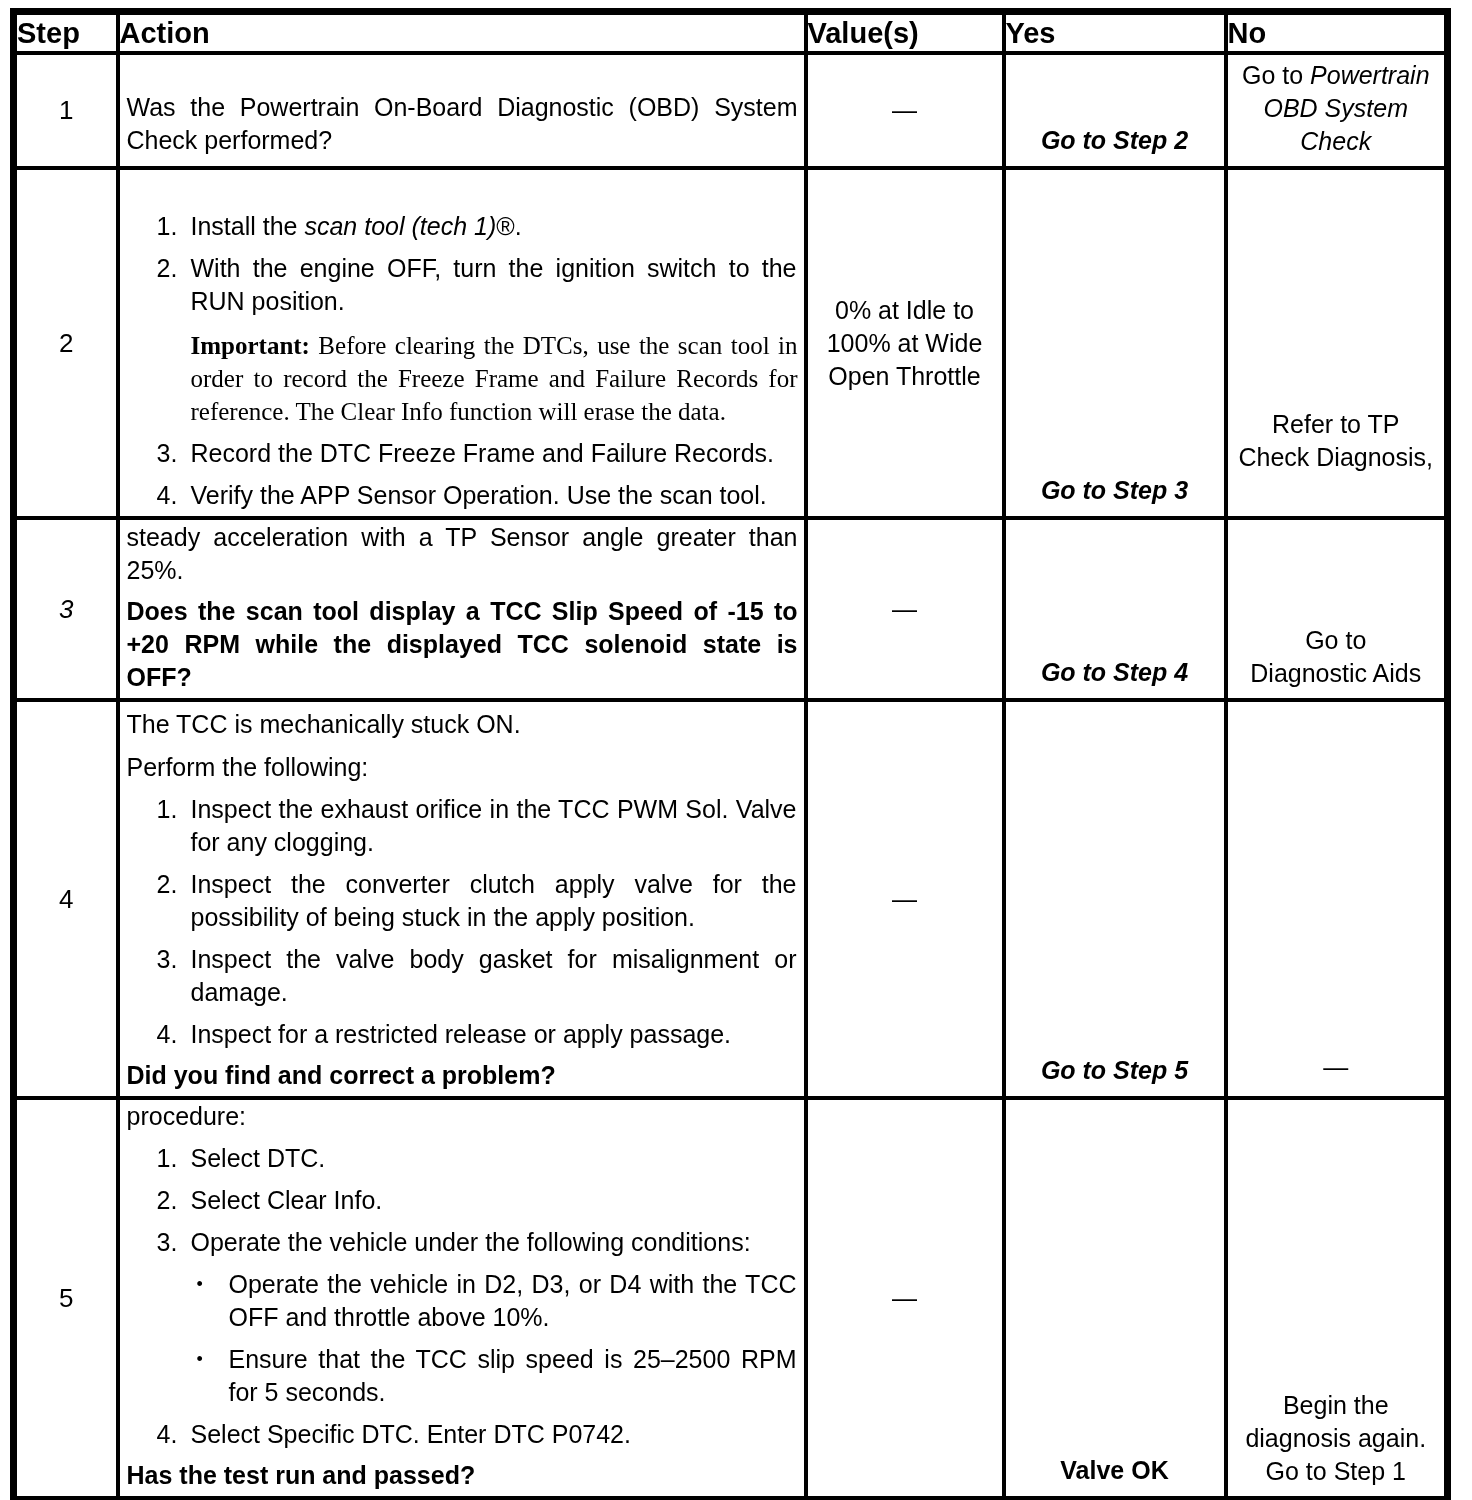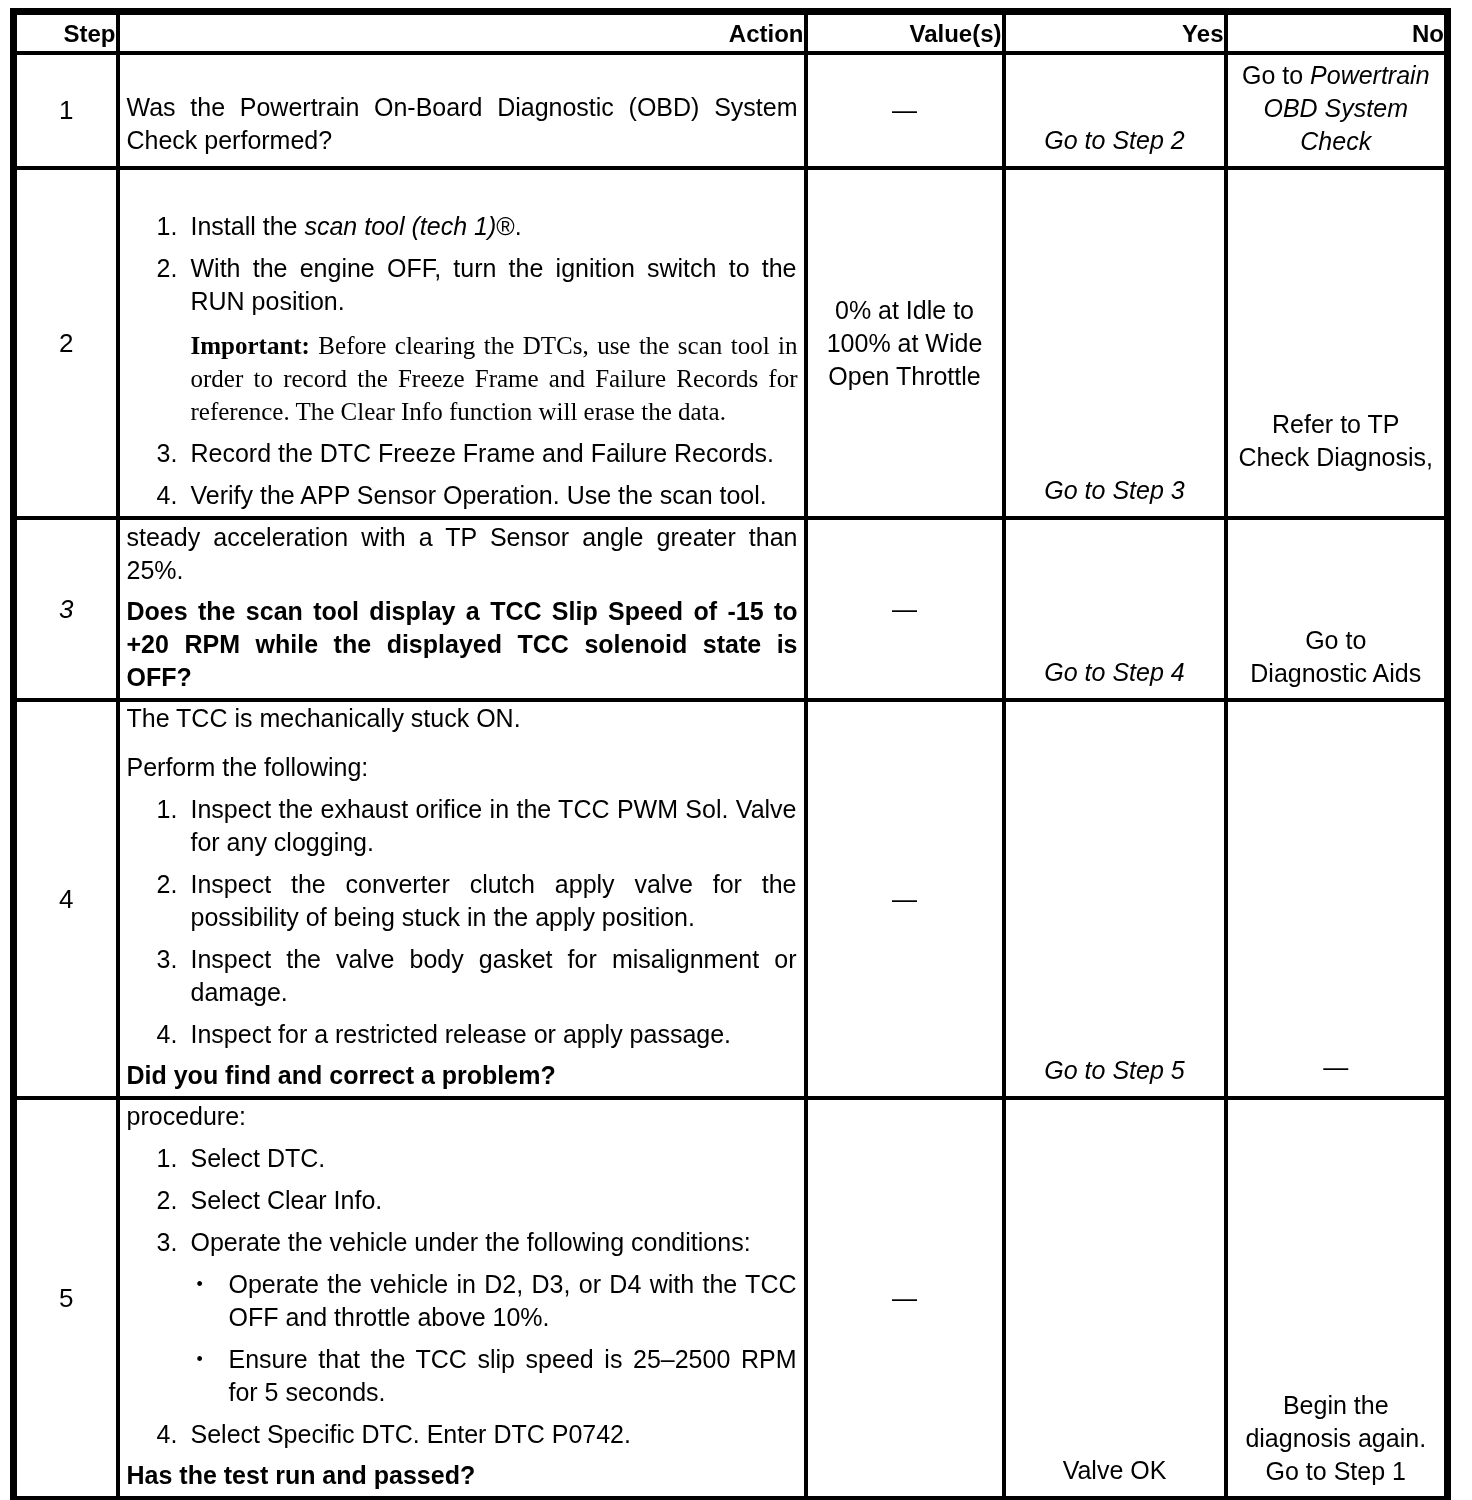--- a/index.html
+++ b/index.html
@@ -25,23 +25,23 @@
 
   th,td{
     border:4px solid #000;
     padding:0;
     overflow:hidden;
     vertical-align:top;
     font-size:25px;
     line-height:33px;
   }
   th{
-    font-size:24px;
+    font-size:29px;
     font-weight:bold;
-    text-align:right;
+    text-align:left;
     vertical-align:middle;
     height:36px;
   }
   td.step{
     text-align:center;
     vertical-align:middle;
     font-size:26px;
   }
   td.action{ padding:4px 6px 4px 7px; }
   .fill{
@@ -54,40 +54,41 @@
   tr.r3 .fill{height:170px}
   tr.r4 .fill{height:386px}
   tr.r5 .fill{height:388px}
   tr.r1{height:102px}
   tr.r2{height:344px}
   tr.r3{height:176px}
   tr.r4{height:394px}
   tr.r5{height:396px}
 
   .para{ text-align:justify; }
-  .para + .para{ margin-top:16px; }
+  .para + .para{ margin-top:10px; }
   .li{ display:flex; margin-top:9px; }
   .li .num{ flex:0 0 34px; margin-left:30px; }
   .li .txt{ flex:1; text-align:justify; padding-right:1px; }
   .important{ margin-left:64px; margin-top:11px; text-align:justify;font-family:Liberation Serif, serif; }
   .important b{ font-weight:bold; }
   .bul{ display:flex; margin-top:9px; margin-left:70px; }
   .bul .dot{ flex:0 0 32px; font-size:18px; }
   .bul .txt2{ flex:1; text-align:justify; padding-right:1px; }
   .q{ margin-top:8px;font-weight:bold; }
 
   td.value{
     text-align:center;
     vertical-align:middle;
   }
   td.yes{
     text-align:center;
     vertical-align:bottom;
     padding-bottom:9px;
     font-style:italic;
+    font-weight:bold;
   }
   td.no{
     text-align:center;
     vertical-align:bottom;
     padding-bottom:8px;
   }
   tr.r1 td.no{ vertical-align:top; padding-top:4px; font-style:italic; }
   tr.r1 td.no .rom{ font-style:normal; }
   tr.r2 td.no{ padding-bottom:42px; }
   tr.r4 td.no{ padding-bottom:12px; }

